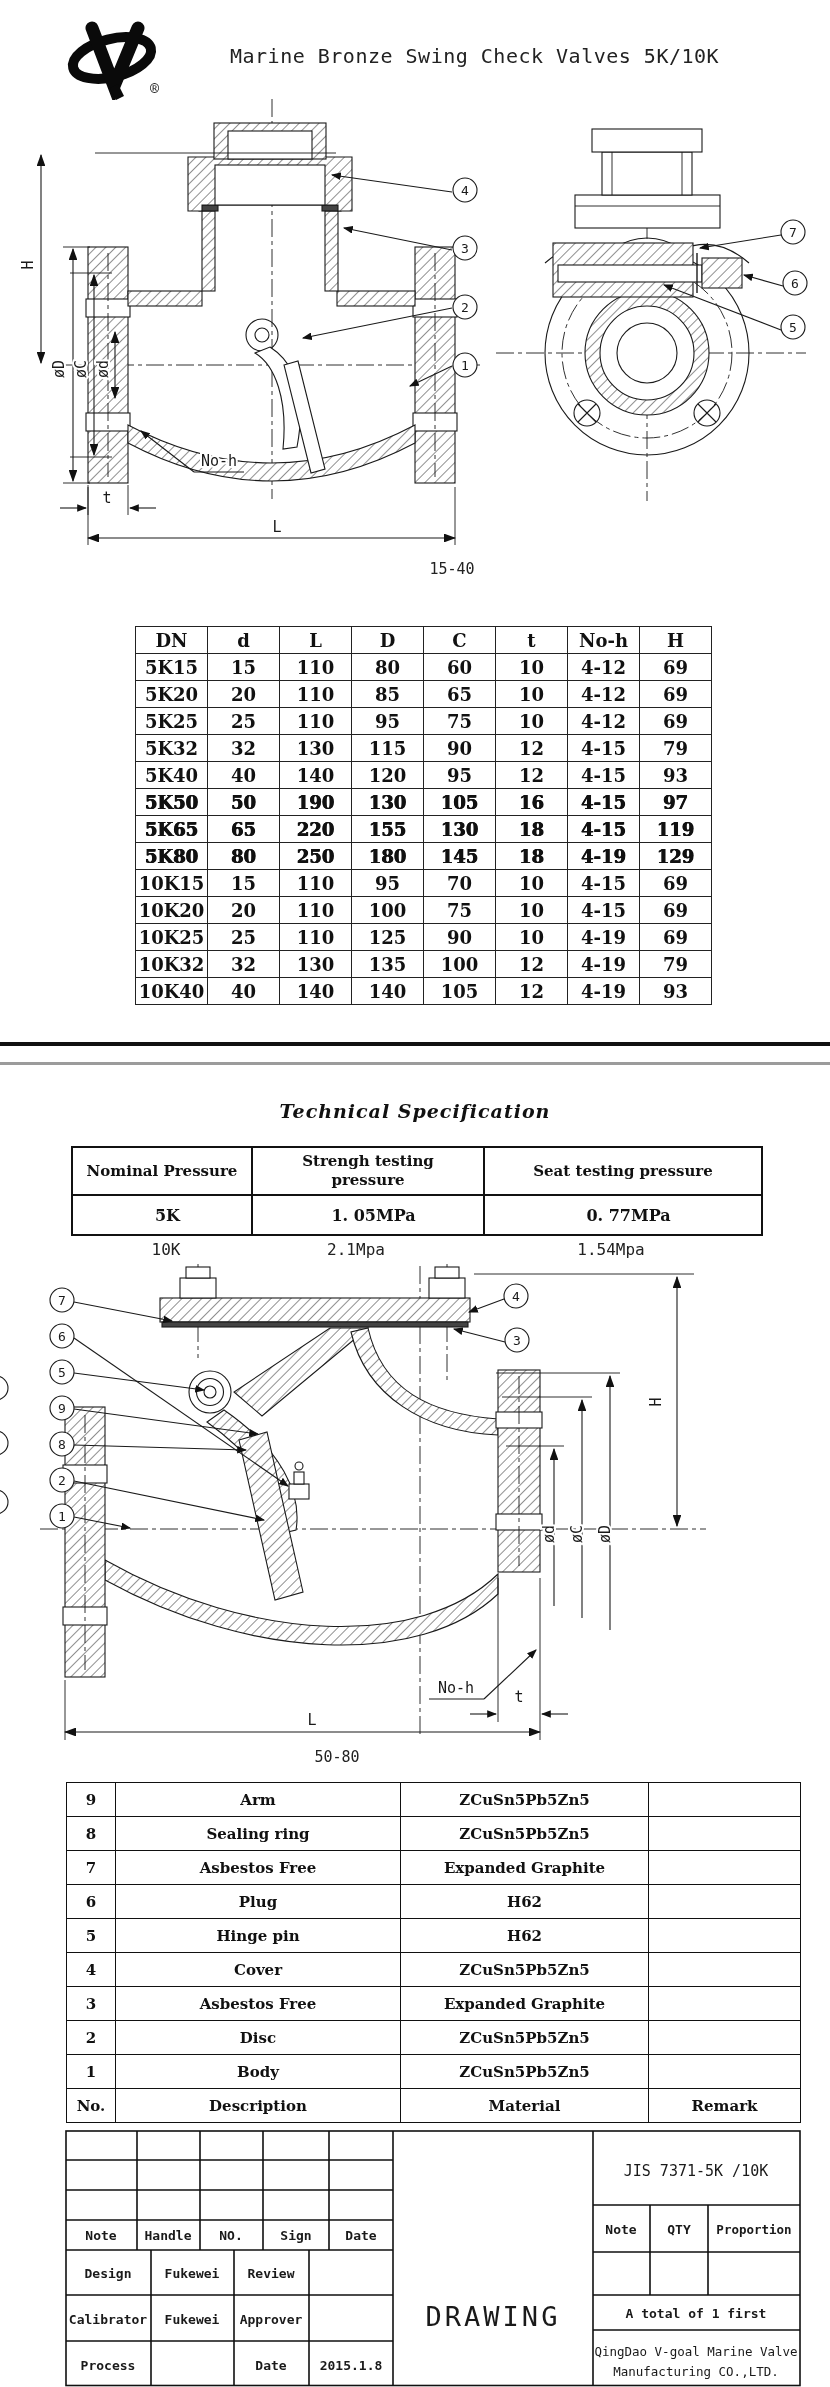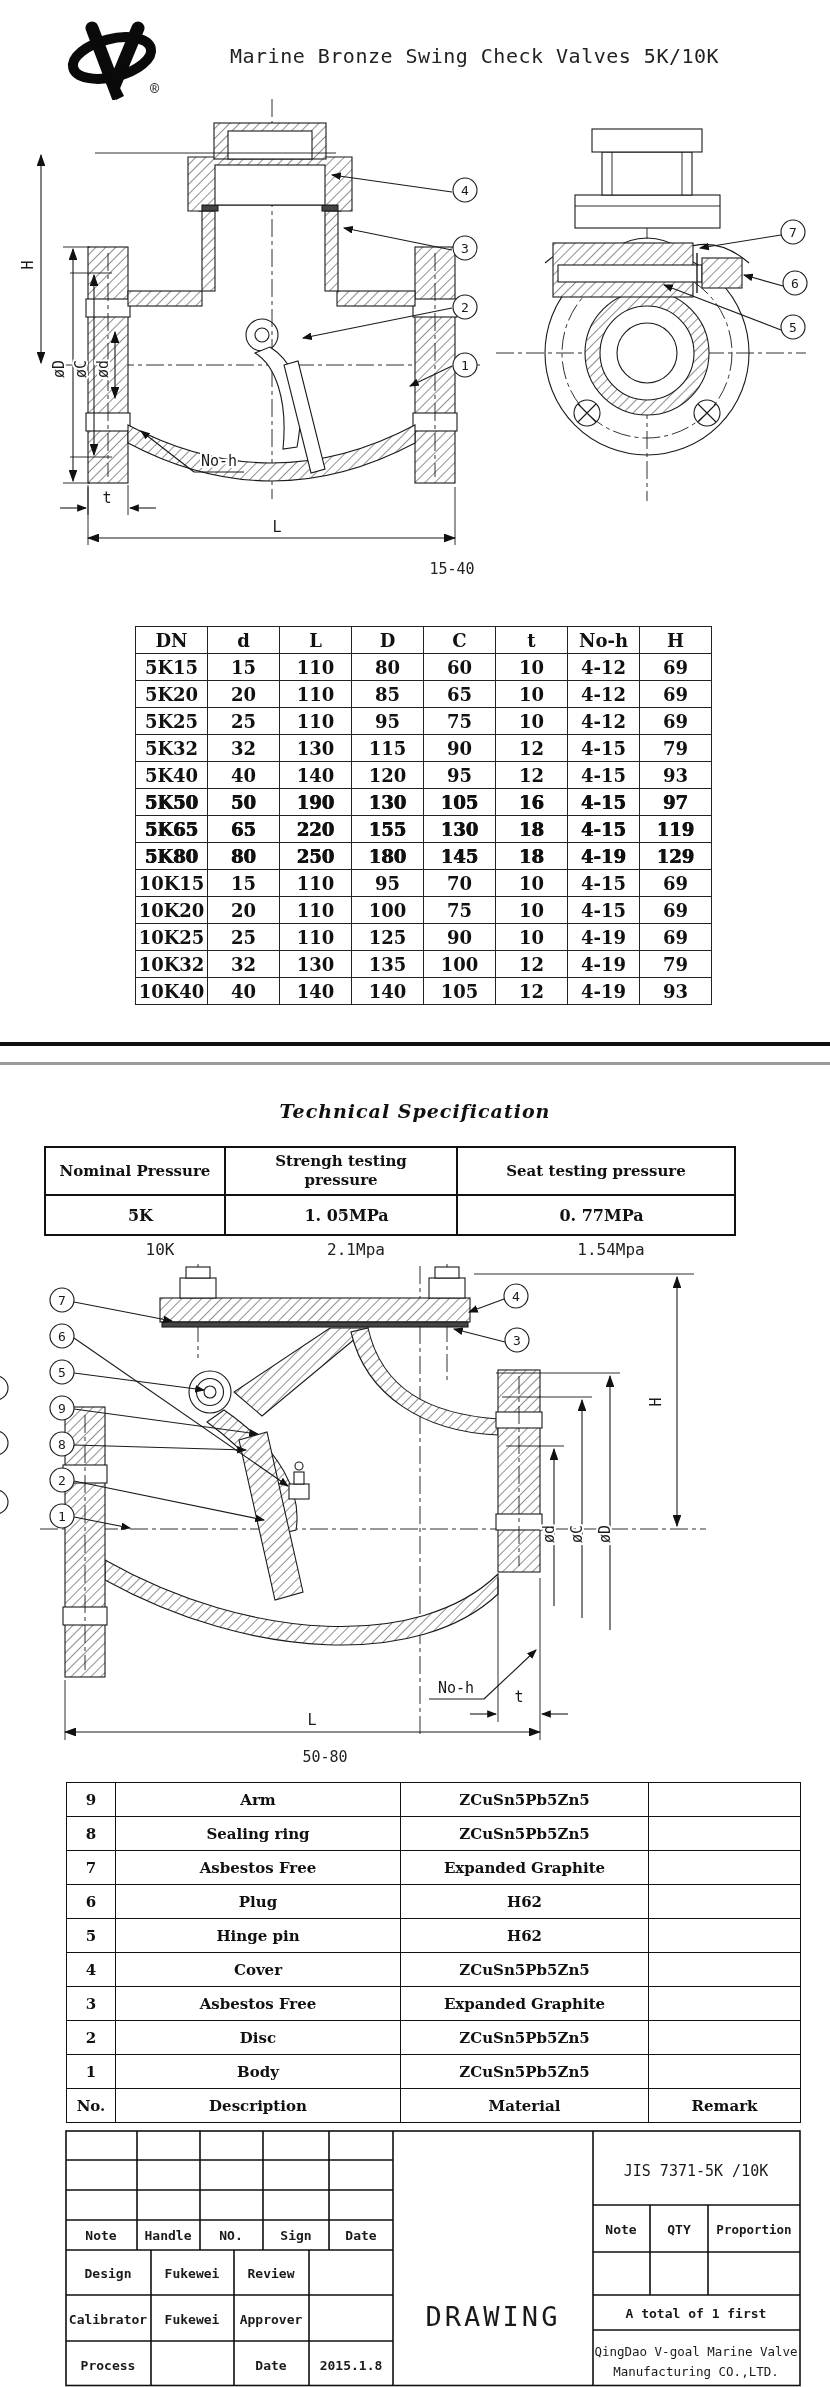--- a/index.html
+++ b/index.html
@@ -12,21 +12,21 @@
              table-layout:fixed;font-family:"DejaVu Serif",serif;font-weight:bold;
              font-size:18px;text-align:center;color:#111;}
   #dim-table th,#dim-table td{border:1px solid #222;padding:0;height:26px;overflow:hidden;}
   #dim-table tr.xb td{text-shadow:.6px 0 currentColor,-.3px 0 currentColor;text-align:center;}
   
   .bar1{left:0;top:1042px;width:830px;height:4px;background:#111;}
   .bar2{left:0;top:1062px;width:830px;height:3px;background:#9b9b9b;}
   #spec-heading{left:0;top:1100px;width:830px;text-align:center;
     font-family:"DejaVu Serif",serif;font-weight:bold;font-size:19px;letter-spacing:1px;font-style:italic;}
   
-  #press-table{position:absolute;left:44px;top:1146px;width:690px;border-collapse:collapse;
+  #press-table{position:absolute;left:71px;top:1146px;width:690px;border-collapse:collapse;
     table-layout:fixed;font-family:"DejaVu Serif",serif;font-weight:bold;font-size:15px;
     text-align:center;color:#111;}
   #press-table td{border:2.5px solid #111;padding:0;}
   #press-table .hrow td{height:46px;white-space:pre-line;line-height:1.25;}
   #press-table .drow td{height:38px;font-size:16px;padding-left:11px;}
   .subcell{top:1240px;text-align:center;font-size:16px;color:#222;}
   .cadsmall{font-size:15px;color:#222;text-align:center;}
   
   #parts-table{position:absolute;left:66px;top:1782px;width:734px;border-collapse:collapse;
     table-layout:fixed;font-family:"DejaVu Serif",serif;font-weight:bold;font-size:15px;
@@ -338,21 +338,21 @@
 pressure</td>
       <td>Seat testing pressure</td>
     </tr>
     <tr class="drow">
       <td>5K</td>
       <td>1. 05MPa</td>
       <td>0. 77MPa</td>
     </tr>
   </tbody>
     </table>
-  <div class="abs subcell" style="left:70px;width:180px">10K</div>
+  <div class="abs subcell" style="left:76px;width:180px">10K</div>
   <div class="abs subcell" style="left:240px;width:232px">2.1Mpa</div>
   <div class="abs subcell" style="left:472px;width:278px">1.54Mpa</div>
 
   <svg class="abs" style="left:0;top:1262px" width="830" height="513" viewBox="0 0 830 513">
     <defs>
       <pattern id="hb" width="7" height="7" patternUnits="userSpaceOnUse" patternTransform="rotate(45)">
         <rect width="7" height="7" fill="#fff"></rect>
           <line x1="0" y1="0" x2="0" y2="7" stroke="#222" stroke-width="1"></line>
       </pattern>
       <marker id="arb" markerWidth="11" markerHeight="8" refX="10" refY="4" orient="auto-start-reverse">
@@ -446,21 +446,21 @@
       <text class="ballt" x="517" y="82.5">3</text>
       <text class="dimlab" transform="translate(661,140) rotate(-90)">H</text>
       <text class="dimlab" transform="translate(610,272) rotate(-90)">øD</text>
       <text class="dimlab" transform="translate(582,272) rotate(-90)">øC</text>
       <text class="dimlab" transform="translate(554,272) rotate(-90)">ød</text>
       <text class="dimlab" x="456" y="431">No-h</text>
       <text class="dimlab" x="519" y="440">t</text>
       <text class="dimlab" x="312" y="463">L</text>
     </g>
   </svg>
-  <div class="abs cadsmall" style="left:275px;top:1748px;width:100px">50-80</div>
+  <div class="abs cadsmall" style="left:287px;top:1748px;width:100px">50-80</div>
 
   <table id="parts-table">
     <colgroup>
         <col style="width:49px">
         <col style="width:285px">
         <col style="width:248px">
         <col style="width:152px">
       </colgroup>
     <tbody id="parts-body">
         <tr>

